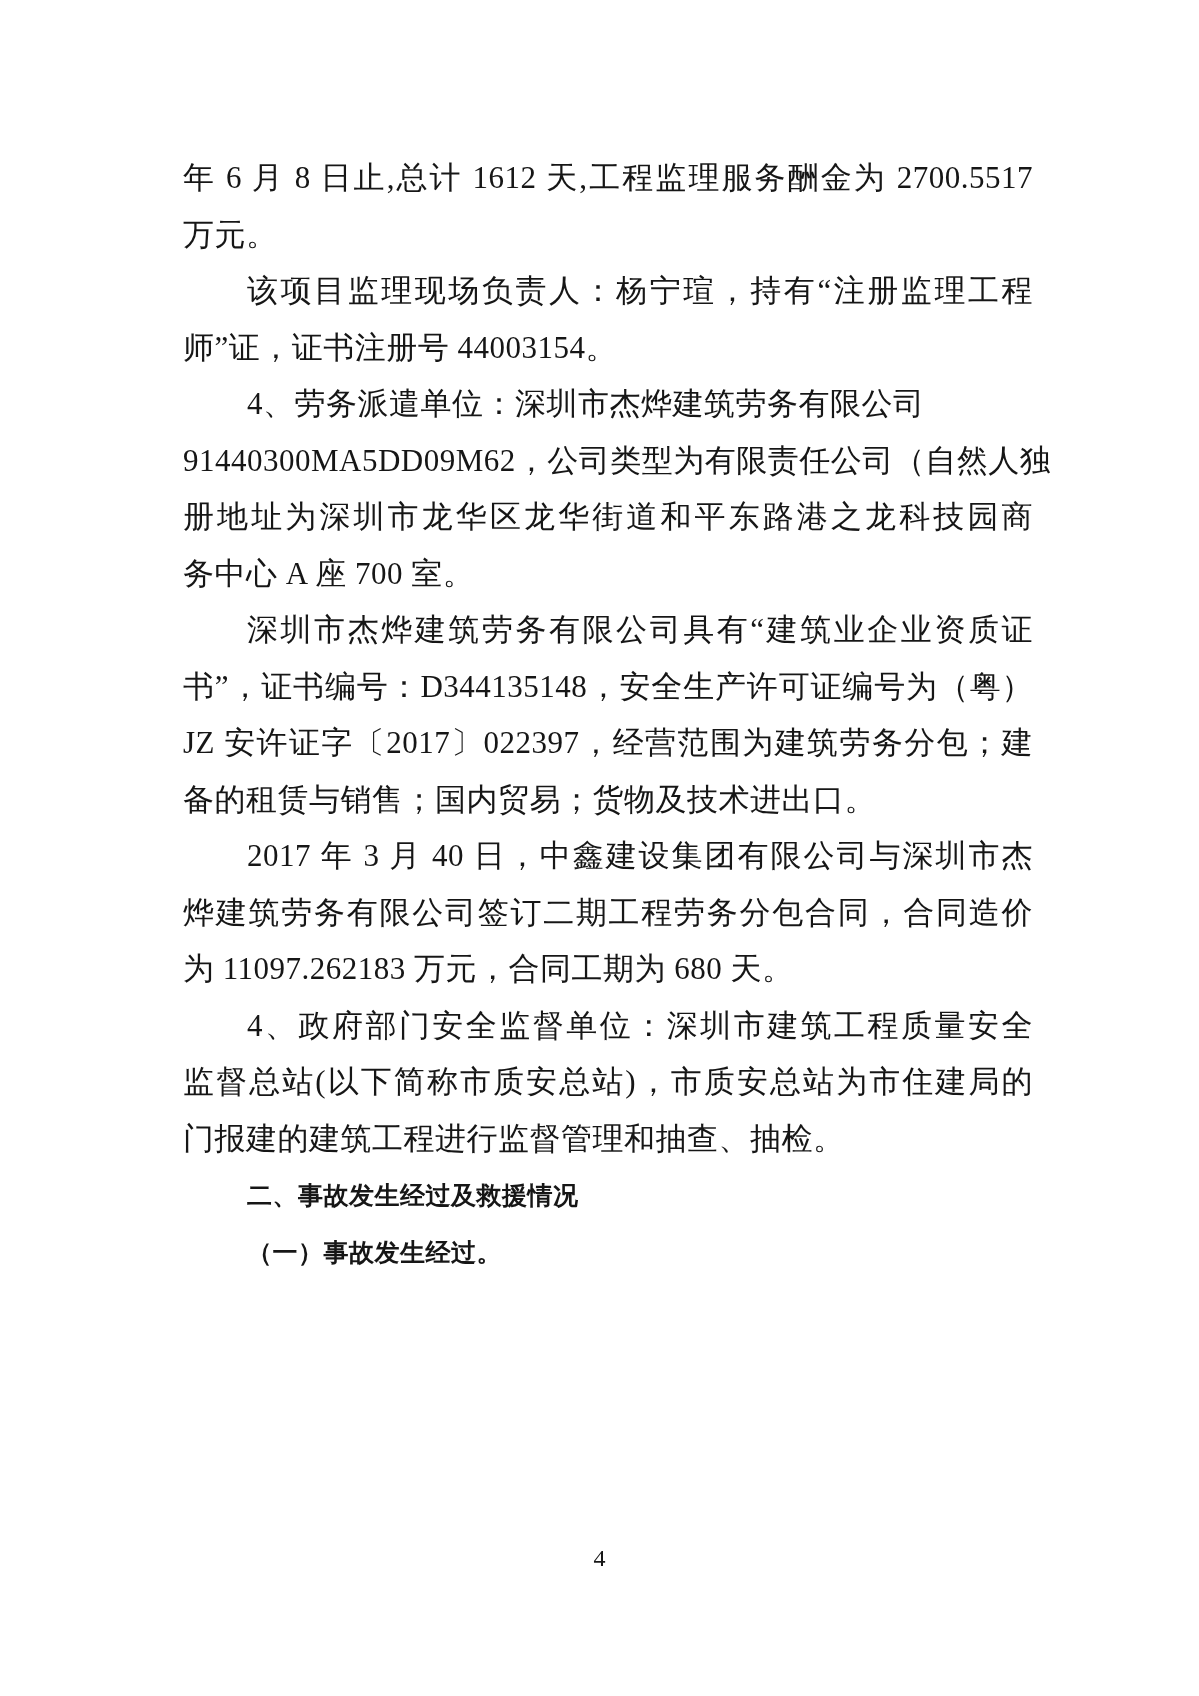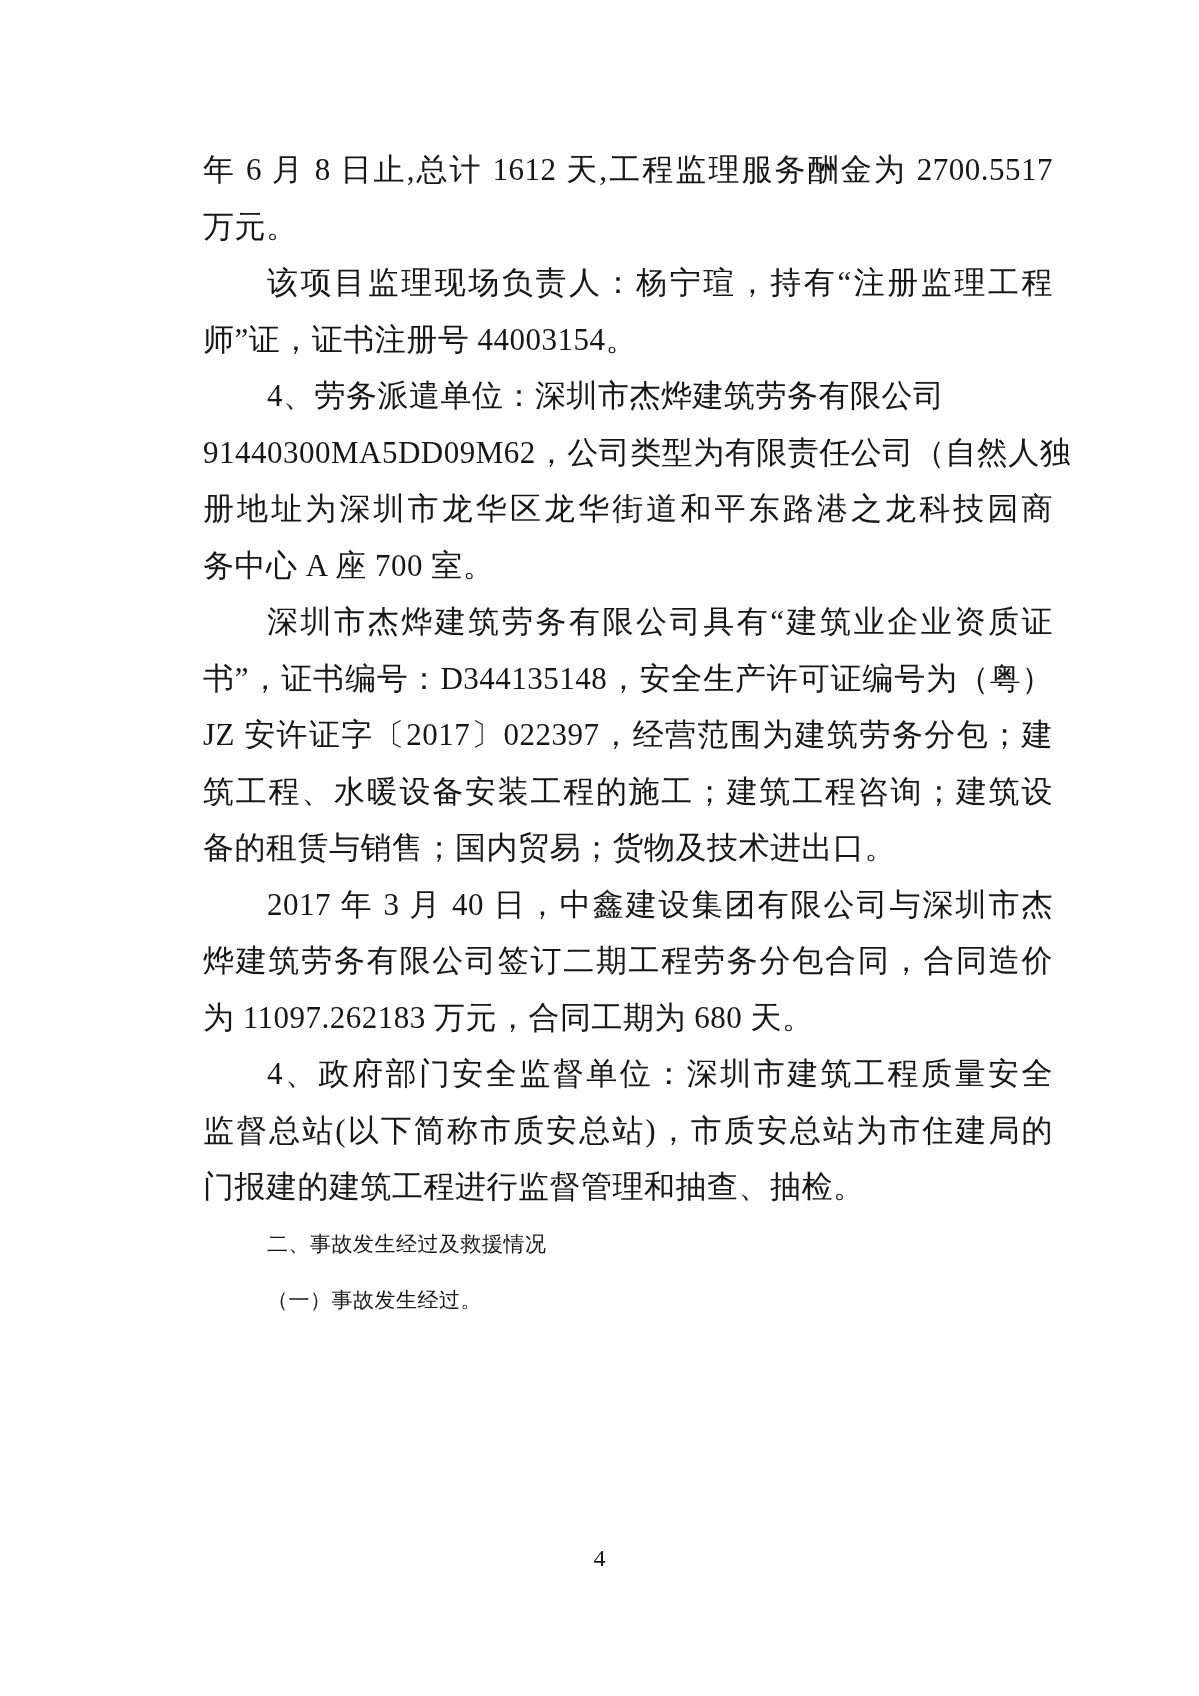--- a/index.html
+++ b/index.html
@@ -8,41 +8,40 @@
     width: 1199px;
     height: 1696px;
     background: #ffffff;
     color: #161616;
     overflow: hidden;
     font-family: "Liberation Serif", "DejaVu Serif", serif;
   }
   .content {
     position: absolute;
     left: 183px;
-    top: 142px;
+    top: 150px;
     width: 850px;
-    margin-left: 20px;
   }
   .line {
     font-family: "Liberation Serif", "DejaVu Serif", serif;
     font-size: 31px;
     line-height: 56.5px;
     height: 56.5px;
     white-space: nowrap;
     letter-spacing: 0.5px;
   }
   .line.indent { padding-left: 64px; }
   .line.justify {
     text-align: justify;
     text-align-last: justify;
   }
   .line.bold {
     font-family: "Liberation Sans", "DejaVu Sans", sans-serif;
-    font-weight: 400;
-    font-size: 21px;
+    font-weight: 700;
+    font-size: 25px;
   }
   .page-number {
     position: absolute;
     top: 1545px;
     left: 0;
     width: 100%;
     text-align: center;
     font-family: "Liberation Serif", "DejaVu Serif", serif;
     font-size: 24px;
     color: #161616;
@@ -57,21 +56,20 @@
       <div class="line">万元。</div>
       <div class="line indent justify">该项目监理现场负责人：杨宁瑄，持有“注册监理工程</div>
       <div class="line">师”证，证书注册号 44003154。</div>
       <div class="line indent">4、劳务派遣单位：深圳市杰烨建筑劳务有限公司</div>
       <div class="line justify">91440300MA5DD09M62，公司类型为有限责任公司（自然人独</div>
       <div class="line justify">册地址为深圳市龙华区龙华街道和平东路港之龙科技园商</div>
       <div class="line">务中心 A 座 700 室。</div>
       <div class="line indent justify">深圳市杰烨建筑劳务有限公司具有“建筑业企业资质证</div>
       <div class="line justify">书”，证书编号：D344135148，安全生产许可证编号为（粤）</div>
       <div class="line justify">JZ 安许证字〔2017〕022397，经营范围为建筑劳务分包；建</div>
-      <div class="line justify">筑工程、水暖设备安装工程的施工；建筑工程咨询；建筑设</div>
       <div class="line">备的租赁与销售；国内贸易；货物及技术进出口。</div>
       <div class="line indent justify">2017 年 3 月 40 日，中鑫建设集团有限公司与深圳市杰</div>
       <div class="line justify">烨建筑劳务有限公司签订二期工程劳务分包合同，合同造价</div>
       <div class="line">为 11097.262183 万元，合同工期为 680 天。</div>
       <div class="line indent justify">4、政府部门安全监督单位：深圳市建筑工程质量安全</div>
       <div class="line justify">监督总站(以下简称市质安总站)，市质安总站为市住建局的</div>
       <div class="line">门报建的建筑工程进行监督管理和抽查、抽检。</div>
       <div class="line indent bold">二、事故发生经过及救援情况</div>
       <div class="line indent bold">（一）事故发生经过。</div>
     </main>

